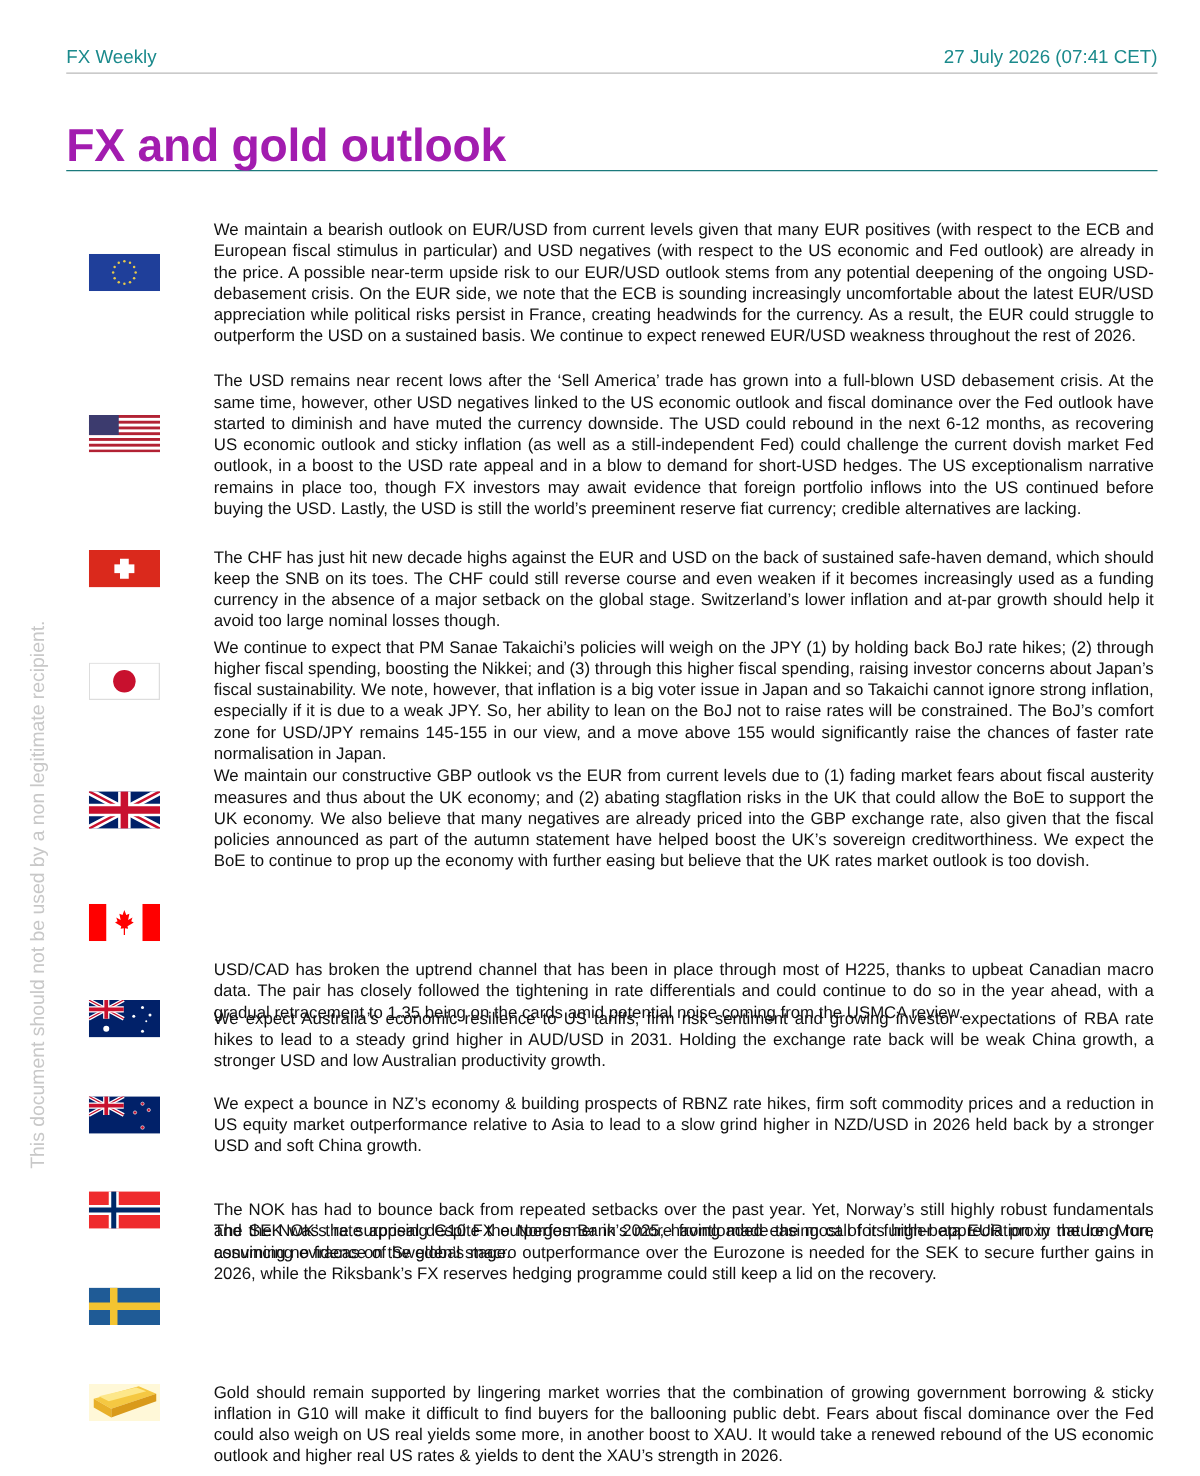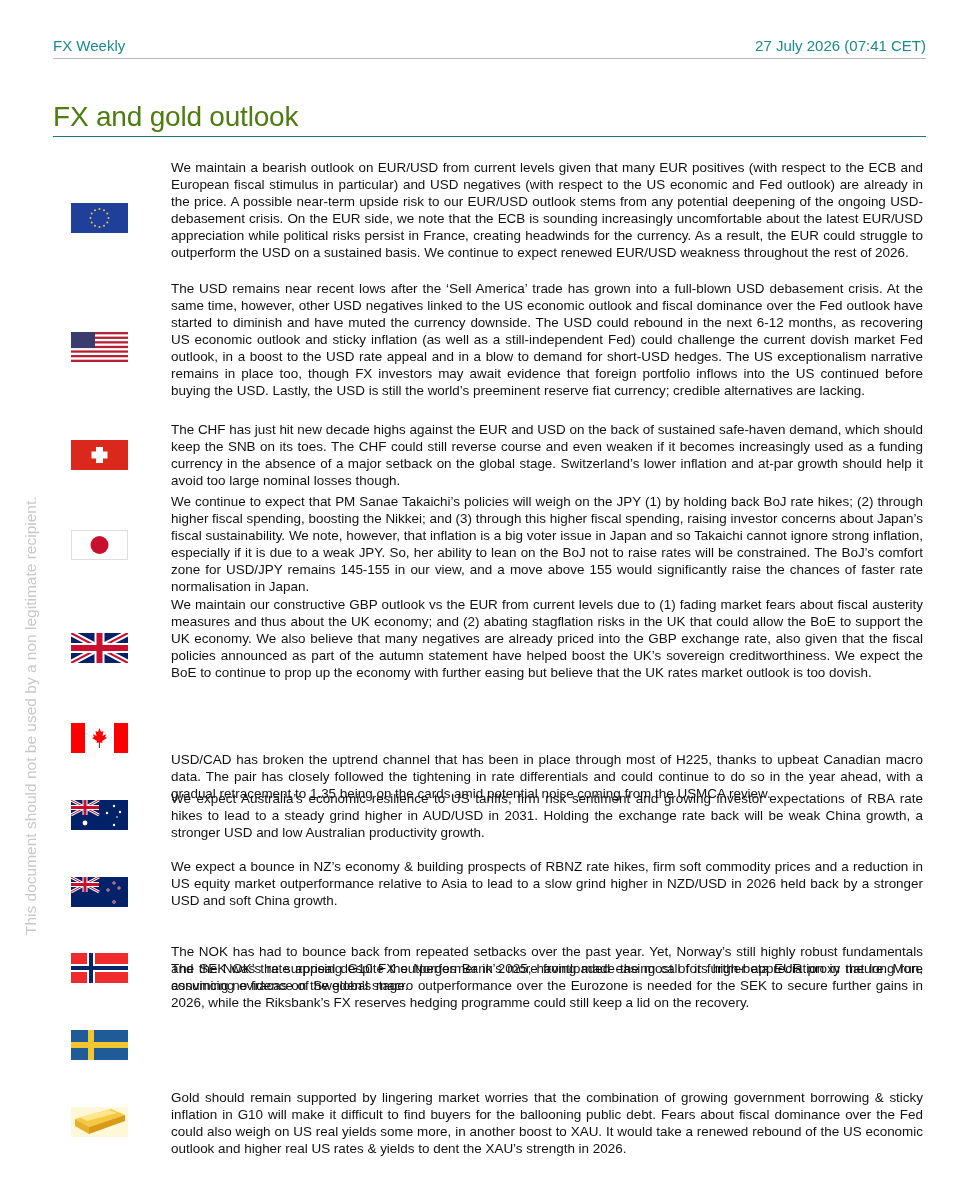--- a/index.html
+++ b/index.html
@@ -4,28 +4,28 @@
 <style>
   html, body { margin:0; padding:0; background:#ffffff; }
   body { width:960px; height:1181px; position:relative; overflow:hidden;
          font-family:"Liberation Sans", sans-serif; color:#111; }
   .header { position:absolute; left:53px; right:34px; top:36px; height:22px;
             border-bottom:1px solid #b9b9b9; display:flex; justify-content:space-between;
             align-items:flex-start; }
   .header span { color:#1b8a8c; font-size:15px; line-height:20px; }
   .title { position:absolute; left:53px; right:34px; top:100px; height:36px;
            border-bottom:1.5px solid #1b7a7c; }
-  .title h1 { margin:0; font-size:28px; font-weight:normal; line-height:34px; color:#4d7c0f; letter-spacing:-0.2px; }
+  .title h1 { margin:0; font-size:37px; font-weight:bold; line-height:34px; color:#a21caf; letter-spacing:-0.2px; }
   .watermark { position:absolute; left:22px; top:935px; transform-origin:0 0; transform:rotate(-90deg);
                white-space:nowrap; color:#c8c8c8; font-size:15.5px; }
   .row { position:absolute; left:0; width:960px; }
   .flag { position:absolute; left:71px; width:57px; height:30px; overflow:hidden; }
   .flag svg { width:57px; height:30px; display:block; }
   .text { position:absolute; left:171px; width:752px; font-size:13.45px; line-height:17px;
-          text-align:justify; color:#111; }
+          text-align:justify; color:#111;margin-top:16px; }
 </style>
 </head>
 <body>
 
 <div class="header">
   <span>FX Weekly</span>
   <span>27 July 2026 (07:41 CET)</span>
 </div>
 
 <div class="title">

